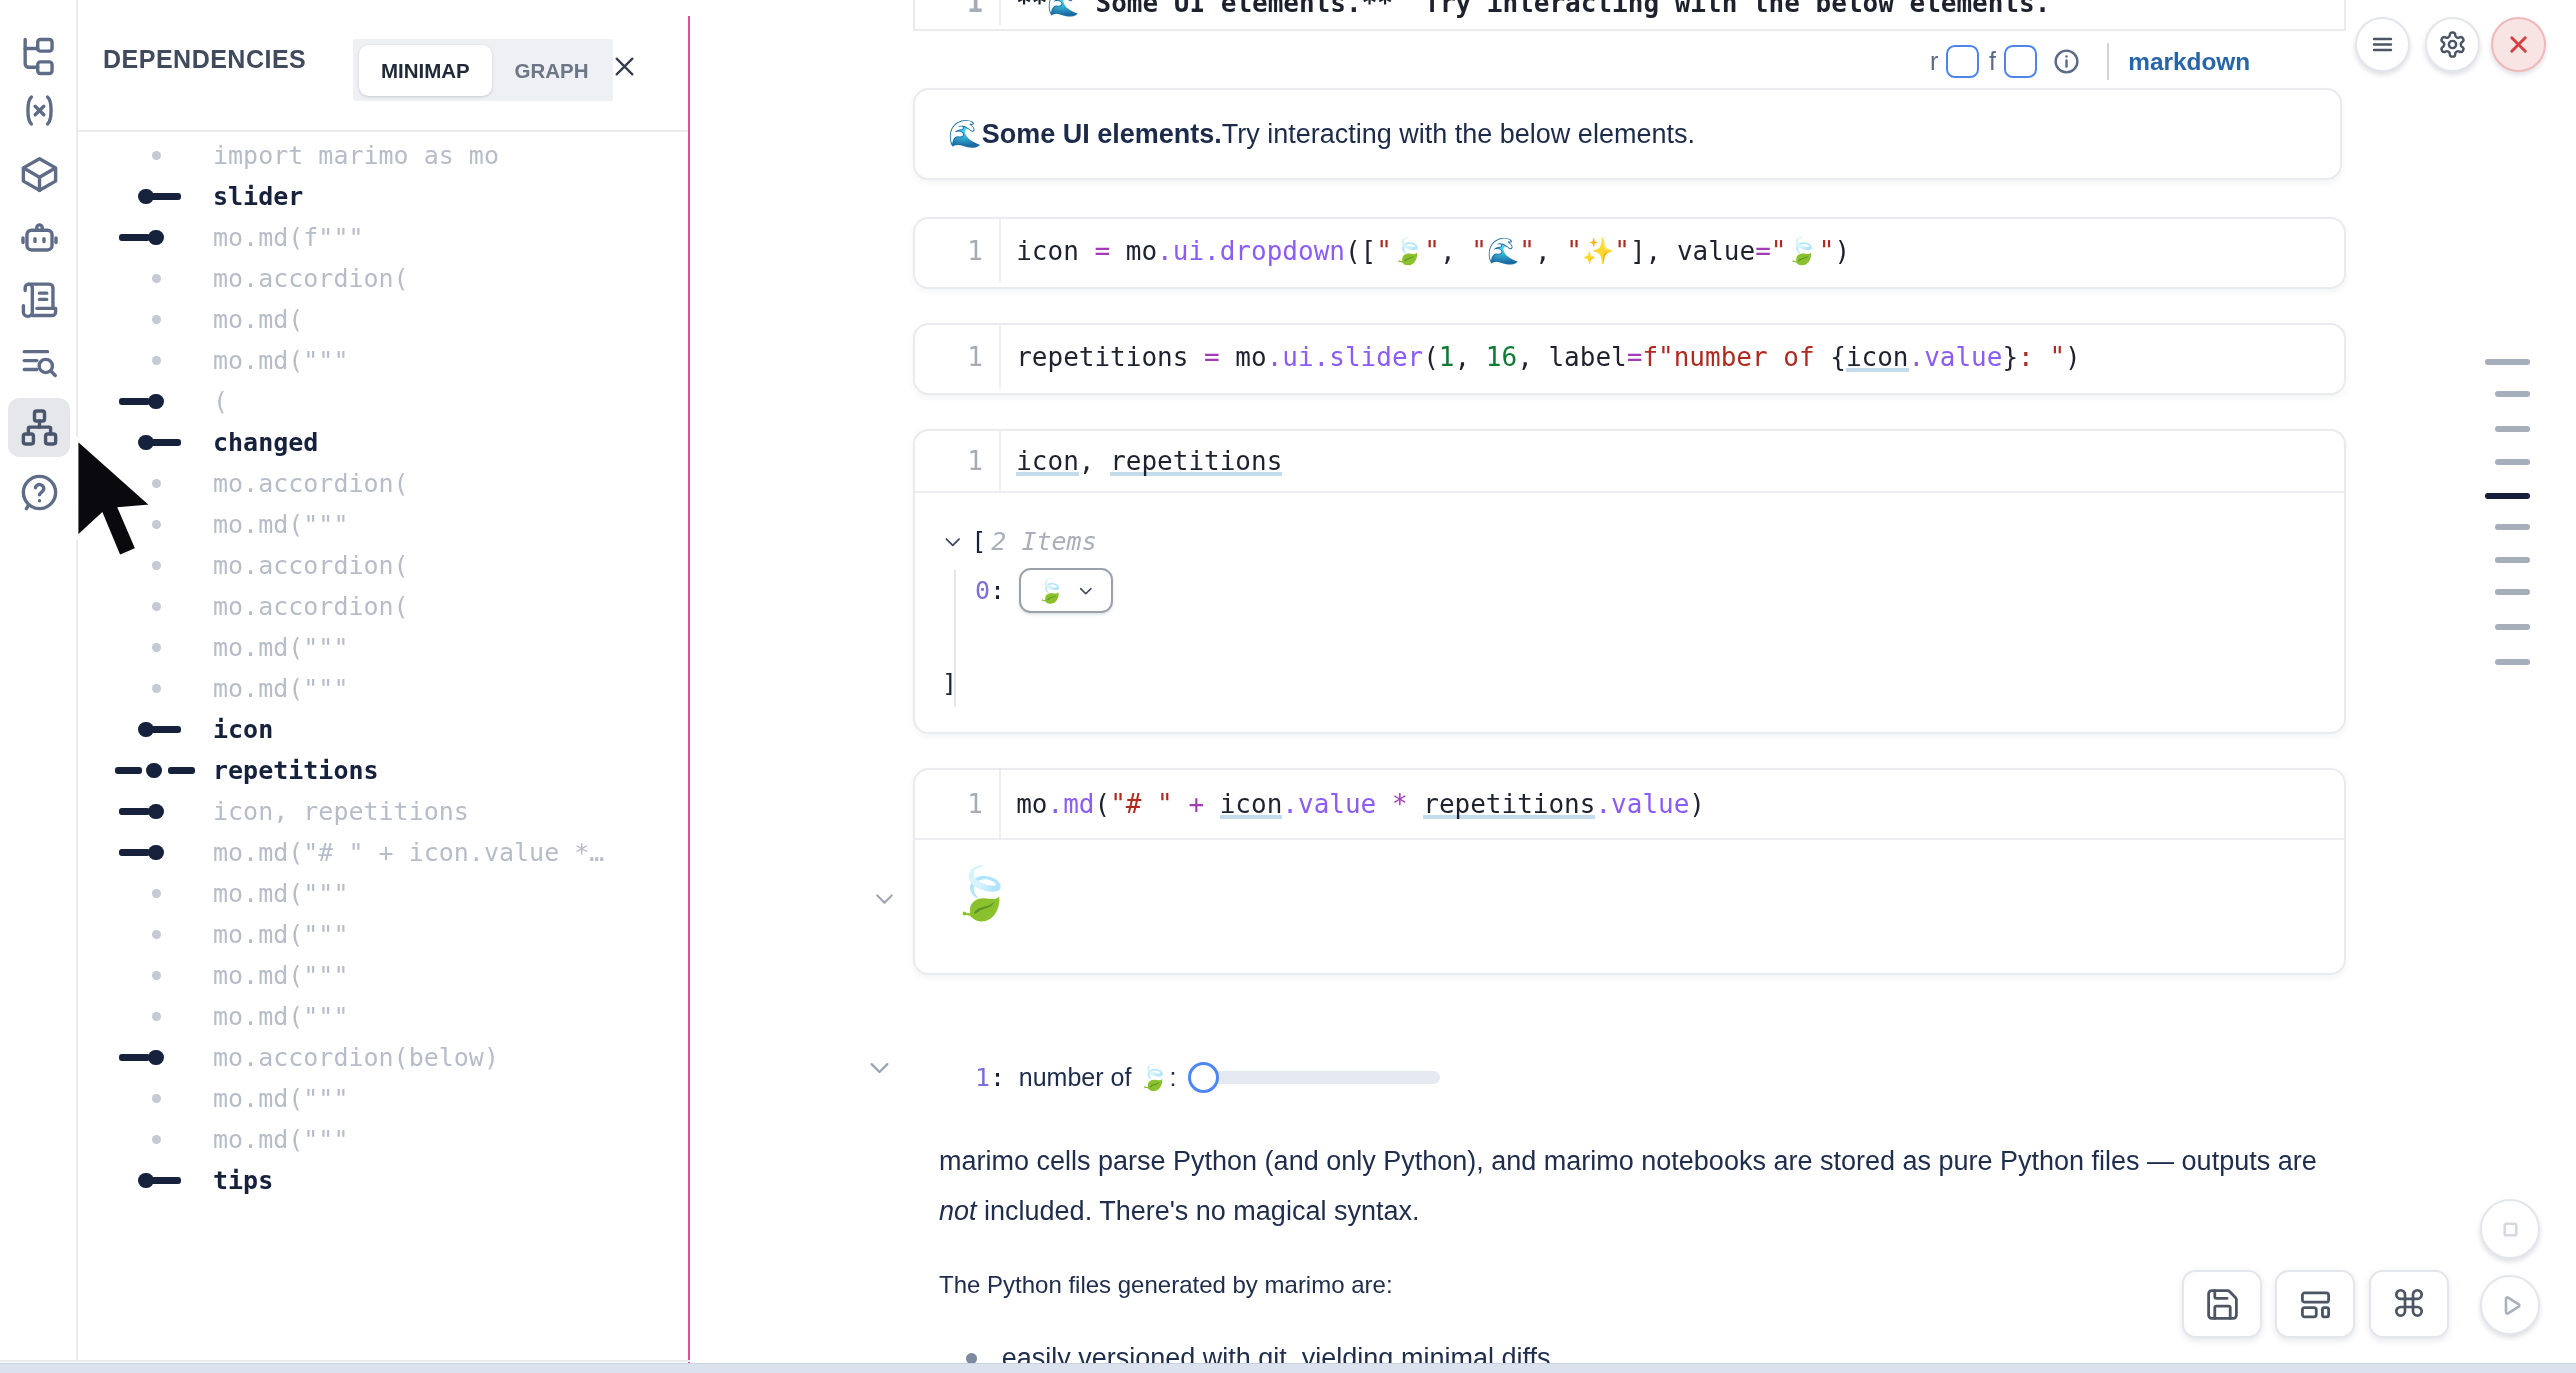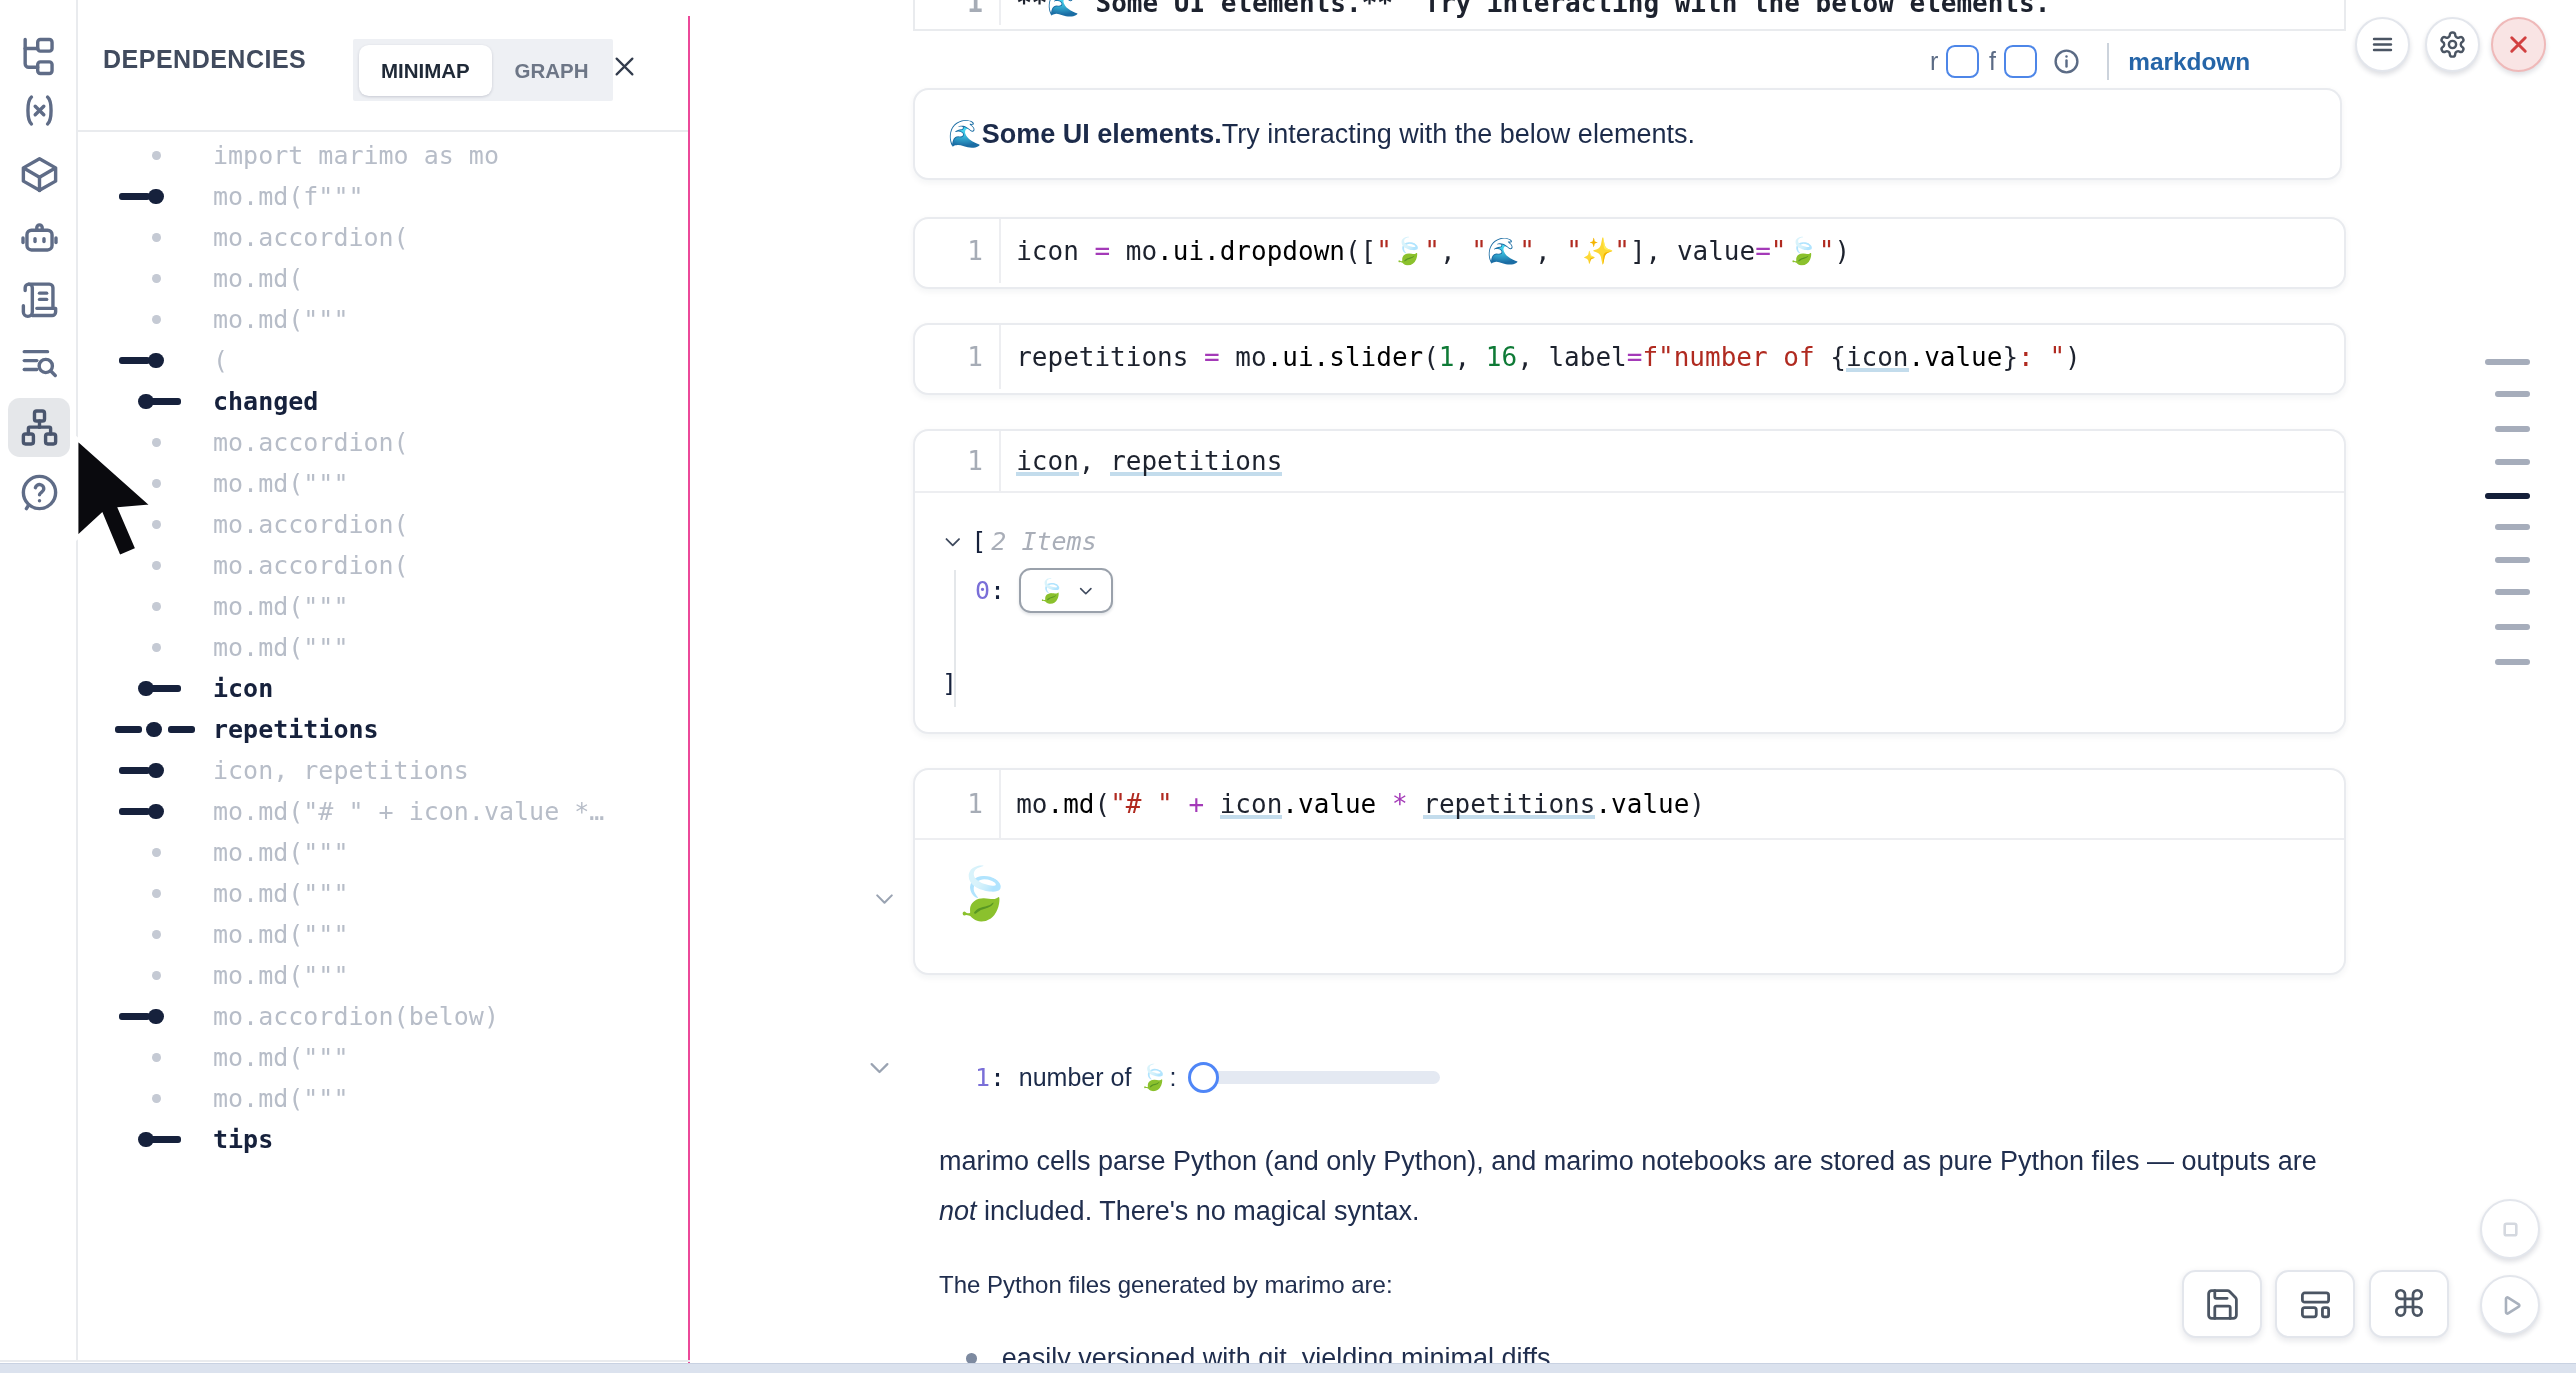--- a/index.html
+++ b/index.html
@@ -45,21 +45,21 @@
 
   
   #cursor{left:68px;top:433px;pointer-events:none;z-index:40;}
 
   
   .cellbox{position:absolute;left:913px;width:1429px;background:#fff;border:2px solid #e9ebef;border-radius:15.6px;
     box-shadow:0 2.9px 6.8px rgba(22,32,60,.05);}
   .codeline{display:flex;font-size:26px;}
   .lno{width:68px;text-align:right;padding-right:15.6px;color:#a6acb6;flex:none;}
   .ctext{border-left:2px solid #edeef1;padding-left:15.6px;white-space:pre;color:#1d222e;}
-  .tk-p{color:#1d222e;} .tk-op{color:#a43ab8;} .tk-fn{color:#000000;}
+  .tk-p{color:#1d222e;} .tk-op{color:#a43ab8;} .tk-fn{color:#8b5cf6;}
   .tk-st{color:#b02a20;} .tk-nu{color:#0e7a36;}
   .tk-un{color:#1d222e;box-shadow:inset 0 -3.9px 0 #c3dcec;}
 
   #strip{left:913px;top:0;width:1429px;height:29px;overflow:hidden;border-left:2px solid #e9ebee;
     border-right:2px solid #e9ebee;border-bottom:2px solid #e9ebee;background:#fff;}
   #strip .codeline{position:absolute;top:-17.6px;line-height:43px;font-weight:600;width:100%;}
 
   #controls{left:1930px;top:41px;height:41px;display:flex;align-items:center;}
   .ctl-label{font-size:25px;color:#5b6b85;font-weight:500;}
   .ctl-check{width:29px;height:29px;border:2.9px solid #4d86e8;border-radius:8.8px;margin:0 9.8px 0 7.8px;background:#fff;}
@@ -220,20 +220,27 @@
         </svg>
     </div>
     <div id="panel-hdr-border"></div>
     <div id="minimap-list">
         <div class="mrow">
           <span class="mico i-dot">
             <i class="dsm"></i>
           </span>
           <span class="mtext">import marimo as mo</span>
         </div>
+        <div class="mrow dark">
+          <span class="mico i-out">
+            <i class="dlg"></i>
+            <i class="bar"></i>
+          </span>
+          <span class="mtext">slider</span>
+        </div>
         <div class="mrow">
           <span class="mico i-in">
             <i class="bar"></i>
             <i class="dlg"></i>
           </span>
           <span class="mtext">mo.md(f"""</span>
         </div>
         <div class="mrow">
           <span class="mico i-dot">
             <i class="dsm"></i>

